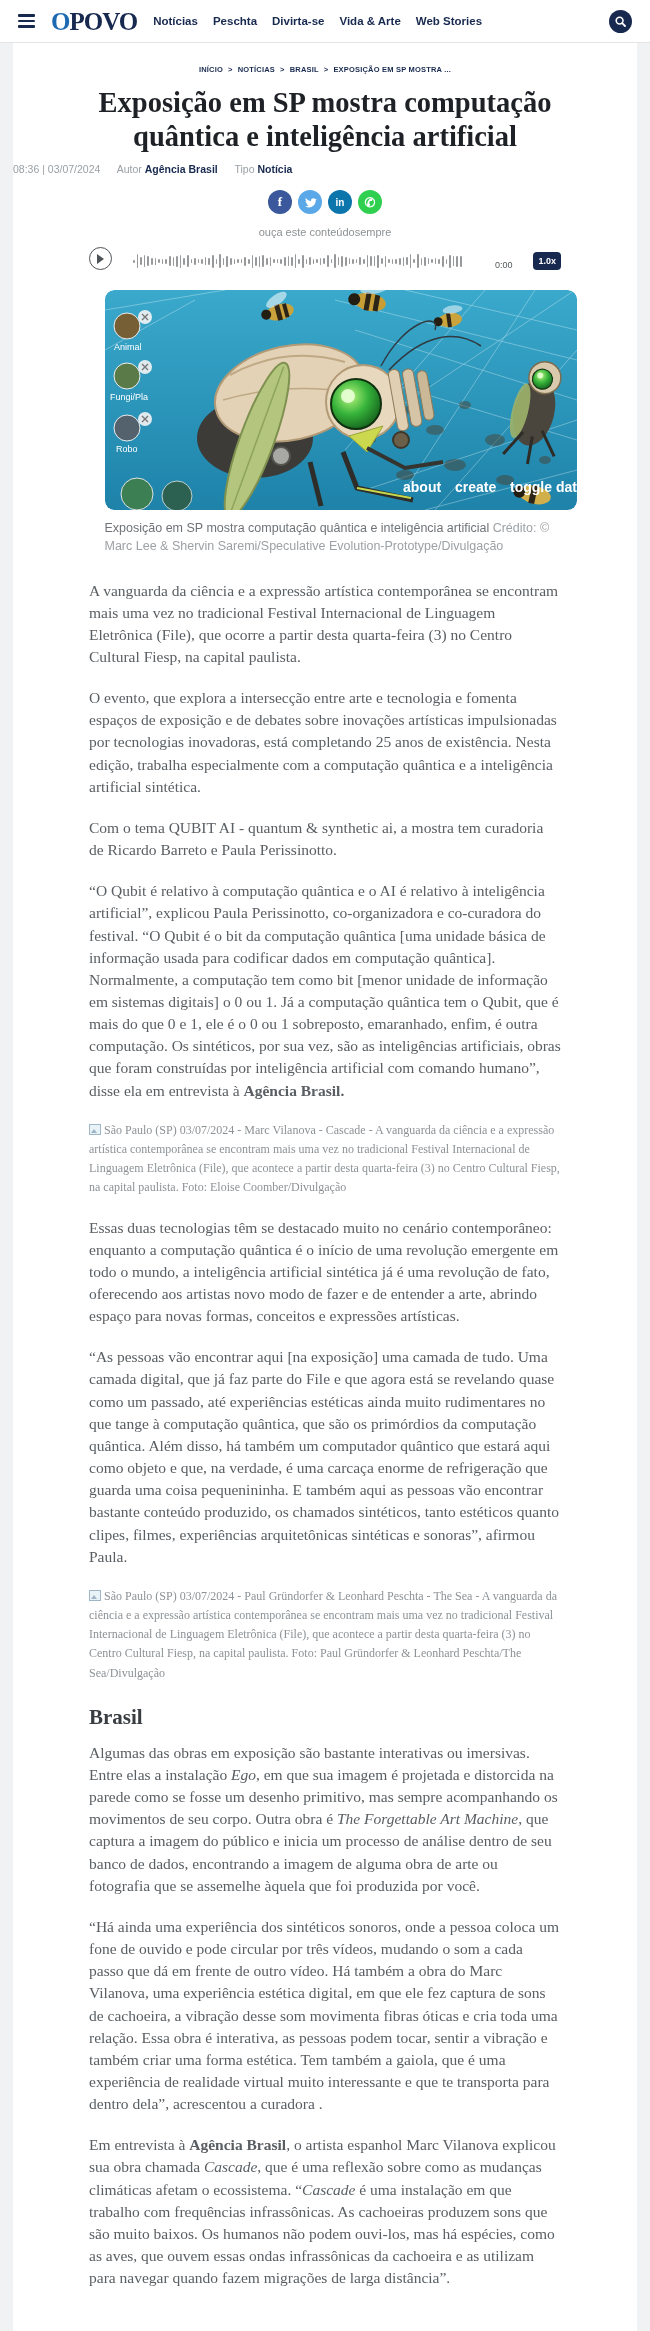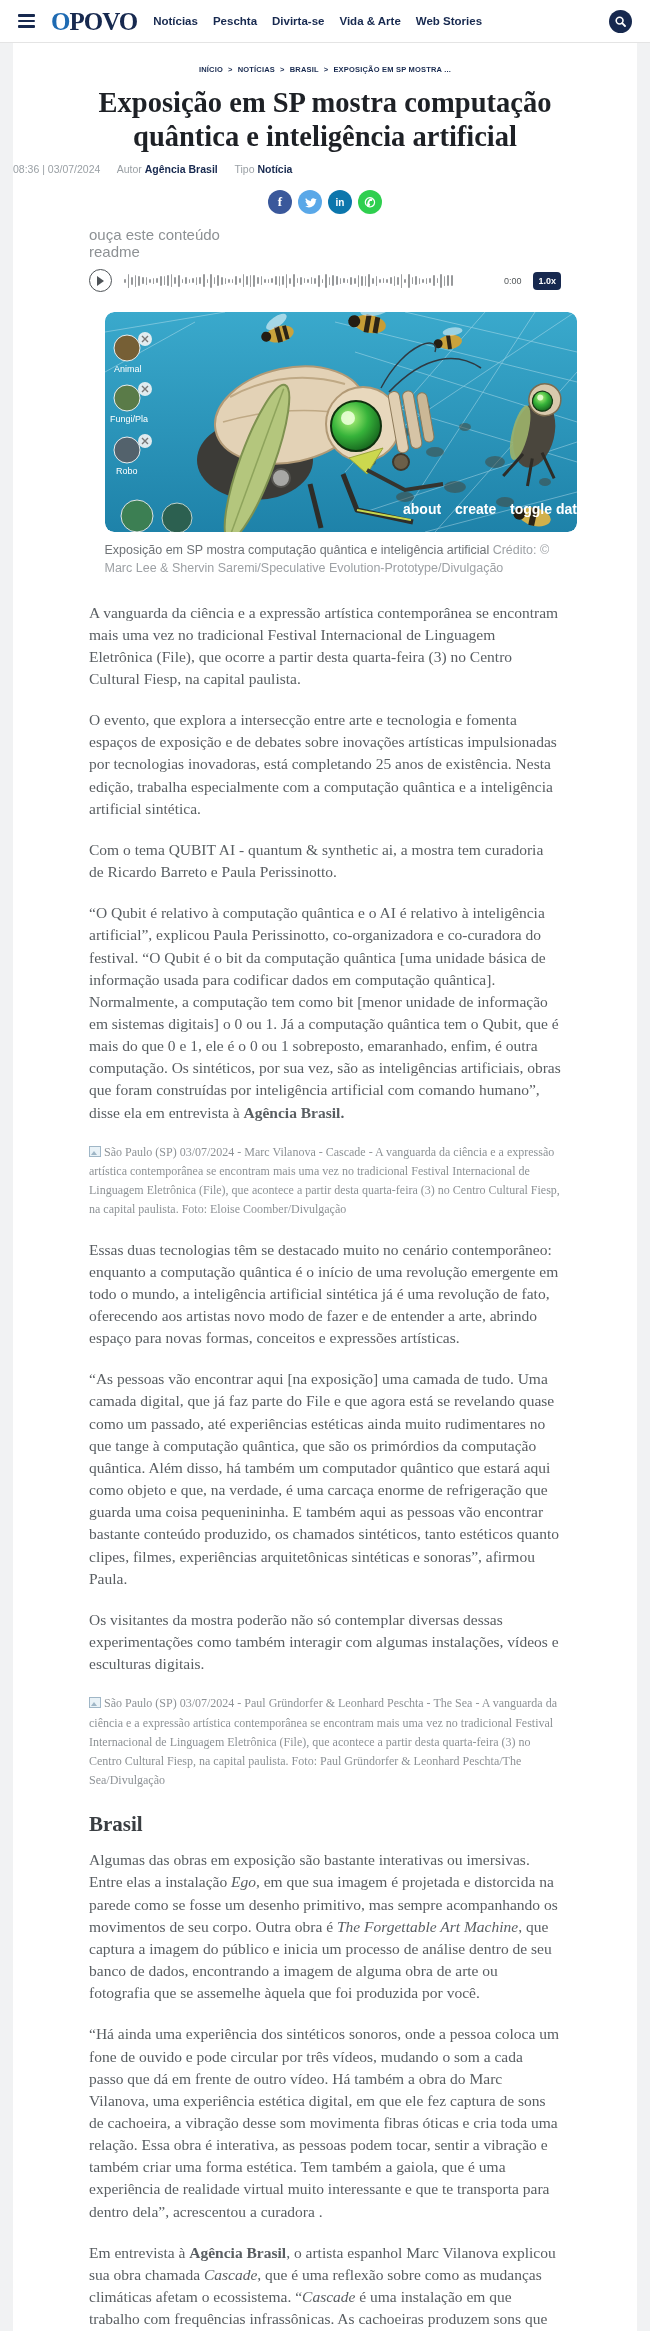--- a/index.html
+++ b/index.html
@@ -31,22 +31,22 @@
 
   .social{display:flex;justify-content:center;gap:6px;margin:15px 0 12px;}
   .sicon{width:24px;height:24px;border-radius:50%;display:flex;align-items:center;justify-content:center;color:#fff;font-weight:bold;font-size:13px;cursor:pointer;}
   .fb{background:#3a589b;font-family:"Liberation Serif",serif;}
   .tw{background:#5aa8e8;}
   .li{background:#0c76ac;font-size:10px;}
   .wa{background:#2fcf4f;font-size:13px;}
 
   
   .audio{width:472px;margin:4px auto 0;}
-  .audio-top{display:flex;justify-content:center;font-size:15px;color:#8d9194;flex-direction:column;}
-  .player{display:flex;align-items:center;gap:12px;margin-top:9px;}
+  .audio-top{display:flex;justify-content:center;font-size:11px;color:#8d9194;}
+  .player{display:flex;align-items:flex-end;gap:21px;margin-top:9px;}
   .play{width:21px;height:21px;border:1.6px solid #4e5357;border-radius:50%;position:relative;cursor:pointer;flex:none;background:#fff;}
   .play::after{content:"";position:absolute;left:7px;top:5.5px;border-left:7px solid #4e5357;border-top:5px solid transparent;border-bottom:5px solid transparent;}
   .wave{flex:1;display:flex;align-items:center;gap:2px;height:18px;overflow:hidden;cursor:pointer;}
   .wave i{width:1.6px;background:#97999b;flex:none;border-radius:1px;}
   .ptime{font-size:9px;color:#54585b;}
   .speed{background:#17294f;color:#fff;font-size:9px;font-weight:bold;border-radius:4px;padding:4px 5px;cursor:pointer;}
 
   
   .hero{width:472px;margin:20px auto 0;}
   .hero svg{display:block;border-radius:9px;}
@@ -123,21 +123,21 @@
         <span>in</span>
       </div>
     <div class="sicon wa">
         <span>✆</span>
       </div>
   </div>
 
   <div class="audio">
     <div class="audio-top">
       <span>ouça este conteúdo</span>
-      <span>readme</span>
+      <span>sempre</span>
     </div>
     <div class="player">
       <div class="play"></div>
       <div class="wave">
           <i style="height: 3.5px;"></i>
           <i style="height: 13.9px;"></i>
           <i style="height: 7.8px;"></i>
           <i style="height: 12.2px;"></i>
           <i style="height: 10.1px;"></i>
           <i style="height: 7.3px;"></i>
@@ -382,21 +382,20 @@
   </figure>
 
   <article class="article">
       <p><span>A vanguarda da ciência e a expressão artística contemporânea se encontram mais uma vez no tradicional Festival Internacional de Linguagem Eletrônica (File), que ocorre a partir desta quarta-feira (3) no Centro Cultural Fiesp, na capital paulista.</span></p>
       <p><span>O evento, que explora a intersecção entre arte e tecnologia e fomenta espaços de exposição e de debates sobre inovações artísticas impulsionadas por tecnologias inovadoras, está completando 25 anos de existência. Nesta edição, trabalha especialmente com a computação quântica e a inteligência artificial sintética.</span></p>
       <p><span>Com o tema QUBIT AI - quantum &amp; synthetic ai, a mostra tem curadoria de Ricardo Barreto e Paula Perissinotto.</span></p>
       <p><span>“O Qubit é relativo à computação quântica e o AI é relativo à inteligência artificial”, explicou Paula Perissinotto, co-organizadora e co-curadora do festival. “O Qubit é o bit da computação quântica [uma unidade básica de informação usada para codificar dados em computação quântica]. Normalmente, a computação tem como bit [menor unidade de informação em sistemas digitais] o 0 ou 1. Já a computação quântica tem o Qubit, que é mais do que 0 e 1, ele é o 0 ou 1 sobreposto, emaranhado, enfim, é outra computação. Os sintéticos, por sua vez, são as inteligências artificiais, obras que foram construídas por inteligência artificial com comando humano”, disse ela em entrevista à </span><span class="b">Agência Brasil.</span></p>
       <p class="img-alt"><span class="broken-ic"></span>São Paulo (SP) 03/07/2024 - Marc Vilanova - Cascade - A vanguarda da ciência e a expressão artística contemporânea se encontram mais uma vez no tradicional Festival Internacional de Linguagem Eletrônica (File), que acontece a partir desta quarta-feira (3) no Centro Cultural Fiesp, na capital paulista. Foto: Eloise Coomber/Divulgação</p>
       <p><span>Essas duas tecnologias têm se destacado muito no cenário contemporâneo: enquanto a computação quântica é o início de uma revolução emergente em todo o mundo, a inteligência artificial sintética já é uma revolução de fato, oferecendo aos artistas novo modo de fazer e de entender a arte, abrindo espaço para novas formas, conceitos e expressões artísticas.</span></p>
       <p><span>“As pessoas vão encontrar aqui [na exposição] uma camada de tudo. Uma camada digital, que já faz parte do File e que agora está se revelando quase como um passado, até experiências estéticas ainda muito rudimentares no que tange à computação quântica, que são os primórdios da computação quântica. Além disso, há também um computador quântico que estará aqui como objeto e que, na verdade, é uma carcaça enorme de refrigeração que guarda uma coisa pequenininha. E também aqui as pessoas vão encontrar bastante conteúdo produzido, os chamados sintéticos, tanto estéticos quanto clipes, filmes, experiências arquitetônicas sintéticas e sonoras”, afirmou Paula.</span></p>
-      <p><span>Os visitantes da mostra poderão não só contemplar diversas dessas experimentações como também interagir com algumas instalações, vídeos e esculturas digitais.</span></p>
       <p class="img-alt"><span class="broken-ic"></span>São Paulo (SP) 03/07/2024 - Paul Gründorfer &amp; Leonhard Peschta - The Sea - A vanguarda da ciência e a expressão artística contemporânea se encontram mais uma vez no tradicional Festival Internacional de Linguagem Eletrônica (File), que acontece a partir desta quarta-feira (3) no Centro Cultural Fiesp, na capital paulista. Foto: Paul Gründorfer &amp; Leonhard Peschta/The Sea/Divulgação</p>
       <h2>Brasil</h2>
       <p><span>Algumas das obras em exposição são bastante interativas ou imersivas. Entre elas a instalação </span><span class="i">Ego</span><span>, em que sua imagem é projetada e distorcida na parede como se fosse um desenho primitivo, mas sempre acompanhando os movimentos de seu corpo. Outra obra é </span><span class="i">The Forgettable Art Machine</span><span>, que captura a imagem do público e inicia um processo de análise dentro de seu banco de dados, encontrando a imagem de alguma obra de arte ou fotografia que se assemelhe àquela que foi produzida por você.</span></p>
       <p><span>“Há ainda uma experiência dos sintéticos sonoros, onde a pessoa coloca um fone de ouvido e pode circular por três vídeos, mudando o som a cada passo que dá em frente de outro vídeo. Há também a obra do Marc Vilanova, uma experiência estética digital, em que ele fez captura de sons de cachoeira, a vibração desse som movimenta fibras óticas e cria toda uma relação. Essa obra é interativa, as pessoas podem tocar, sentir a vibração e também criar uma forma estética. Tem também a gaiola, que é uma experiência de realidade virtual muito interessante e que te transporta para dentro dela”, acrescentou a curadora .</span></p>
       <p><span>Em entrevista à </span><span class="b">Agência Brasil</span><span>, o artista espanhol Marc Vilanova explicou sua obra chamada </span><span class="i">Cascade</span><span>, que é uma reflexão sobre como as mudanças climáticas afetam o ecossistema. “</span><span class="i">Cascade</span><span> é uma instalação em que trabalho com frequências infrassônicas. As cachoeiras produzem sons que são muito baixos. Os humanos não podem ouvi-los, mas há espécies, como as aves, que ouvem essas ondas infrassônicas da cachoeira e as utilizam para navegar quando fazem migrações de larga distância”.</span></p>
     </article>
 
 </main>
 
 </body></html>

